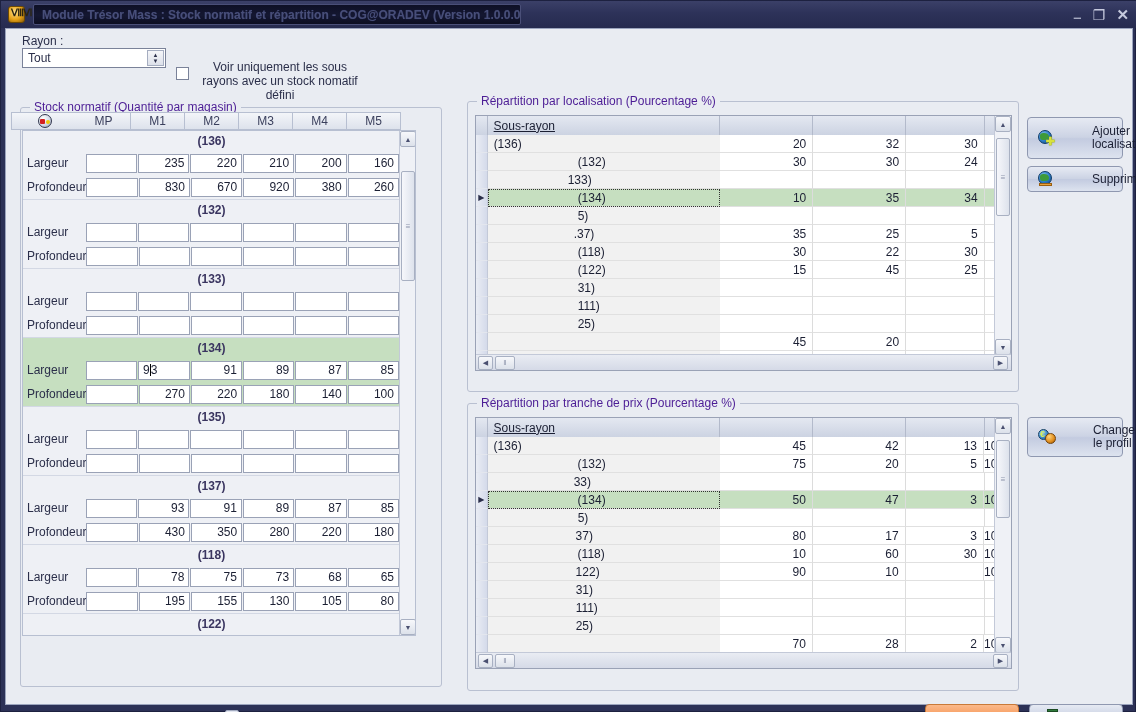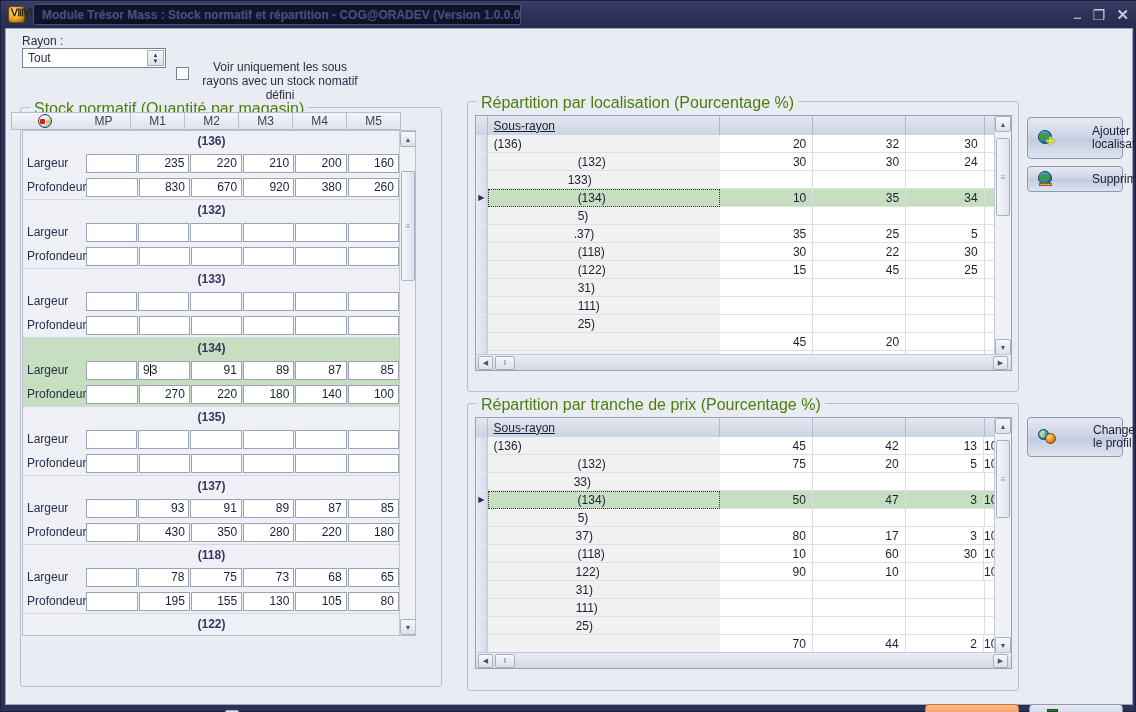--- a/index.html
+++ b/index.html
@@ -101,21 +101,21 @@
   
   .group {
     position: absolute;
     border: 1px solid #b9c0d1;
     border-radius: 3px;
     background: transparent;
   }
   .group > .legend {
     position: absolute; top: -8px; left: 9px;
     background: #e9ecf2; padding: 0 4px;
-    font-size: 16px; color: #4d7c0f; white-space: nowrap;
+    font-size: 12px; color: #4c1d95; white-space: nowrap;
   }
 
   #grp-stock { left: 14px; top: 78px; width: 422px; height: 580px; }
   #grp-loc   { left: 461px; top: 72px; width: 552px; height: 291px; }
   #grp-prix  { left: 461px; top: 374px; width: 552px; height: 288px; }
 
   
   #stock-head {
     position: absolute; left: 5px; top: 83px;
     width: 394px; height: 18px;
@@ -844,21 +844,21 @@
             <div class="c-val" style="width: 96px;"></div>
             <div class="c-val" style="width: 81px;"></div>
             <div class="c-val" style="width: 27px;">0</div>
           </div>
           <div class="dg-row">
             <div class="c-ind"></div>
             <div class="c-name" style="width: 241px;">
               <span class="nm" style="left: 88px;"></span>
             </div>
             <div class="c-val" style="width: 96px;">70</div>
-            <div class="c-val" style="width: 96px;">44</div>
+            <div class="c-val" style="width: 96px;">28</div>
             <div class="c-val" style="width: 81px;">2</div>
             <div class="c-val" style="width: 27px;">100</div>
           </div>
           <div class="dg-row">
             <div class="c-ind"></div>
             <div class="c-name" style="width: 241px;">
               <span class="nm" style="left: 92px;">(126)</span>
             </div>
             <div class="c-val" style="width: 96px;"></div>
             <div class="c-val" style="width: 96px;"></div>

